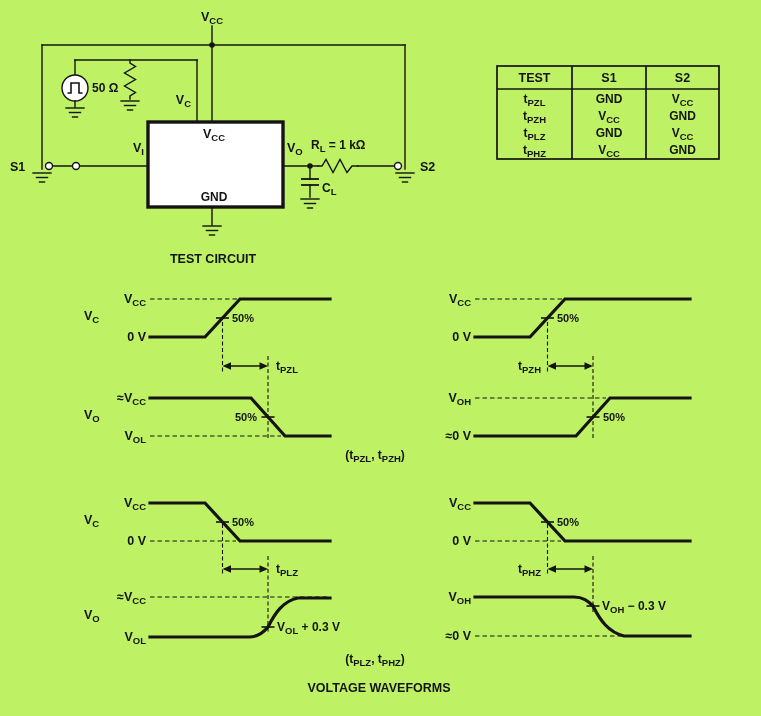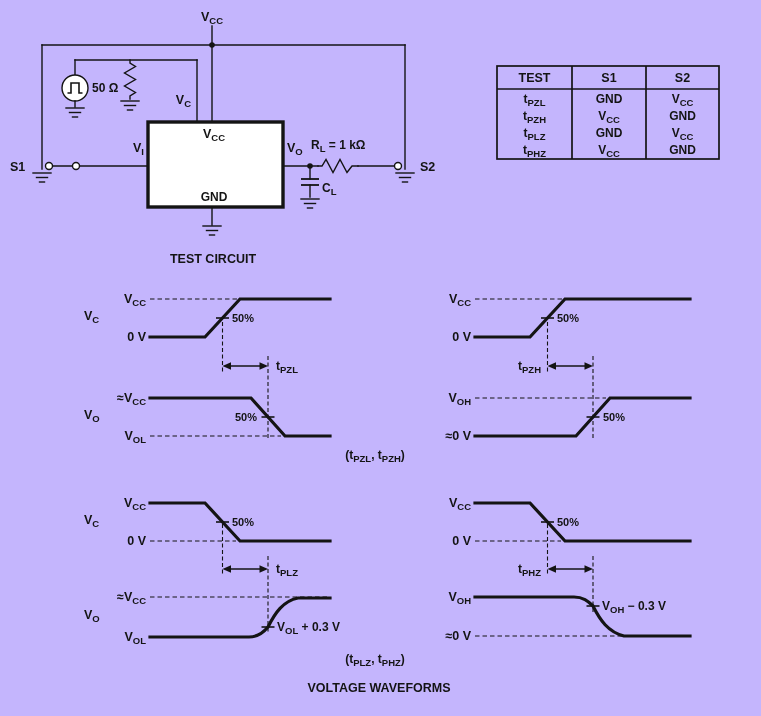--- a/index.html
+++ b/index.html
@@ -1,17 +1,17 @@
 <!DOCTYPE html>
 <html><head>
 <meta charset="utf-8">
 <style>
   *{box-sizing:border-box}
   html,body{margin:0;padding:0;background:#fff}
-  .figure{position:relative;width:761px;height:716px;background:#c4b5fd;overflow:hidden}
+  .figure{position:relative;width:761px;height:716px;background:#bef264;overflow:hidden}
   svg{display:block}
   text{font-family:"Liberation Sans","DejaVu Sans",sans-serif;font-weight:700;fill:#141414}
   .t13{font-size:12.5px}
   .t12{font-size:12px}
   .t11{font-size:11px}
   .sub{font-size:9.5px}
   .wire{stroke:#141414;stroke-width:1.4;fill:none;stroke-linecap:square}
   .tline{stroke:#141414;stroke-width:1.6;fill:none}
   .thick{stroke:#141414;stroke-width:3.2;fill:none;stroke-linejoin:miter;stroke-linecap:square}
   .dash{stroke:#141414;stroke-width:1.2;fill:none;stroke-dasharray:4.5 3}

